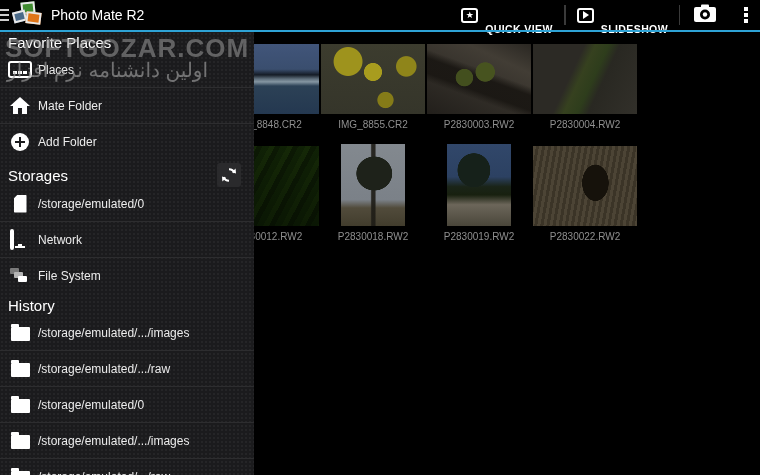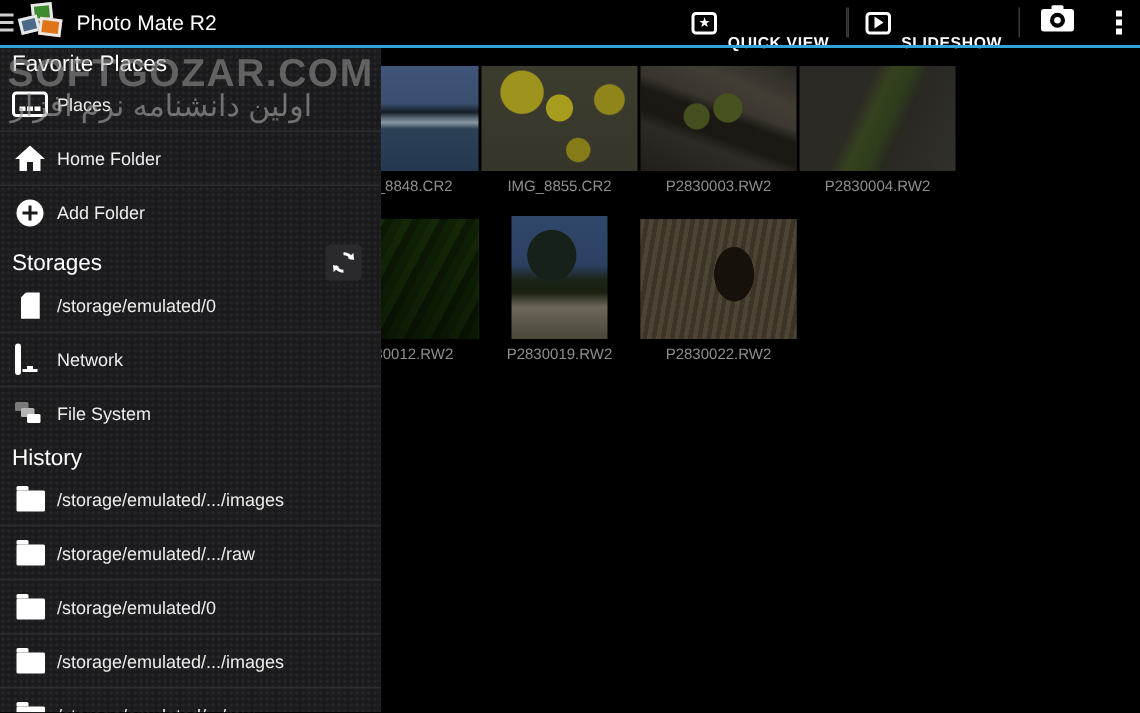--- a/index.html
+++ b/index.html
@@ -156,20 +156,24 @@
         <div class="thumb t-land ph-conifer"></div>
         <div class="g-label">P2830004.RW2</div>
       </div>
     </div>
     <div class="g-row g-row2">
       <div class="g-cell">
         <div class="thumb t-big ph-needles"></div>
         <div class="g-label">P2830012.RW2</div>
       </div>
       <div class="g-cell">
+        <div class="thumb t-port ph-tree"></div>
+        <div class="g-label">P2830018.RW2</div>
+      </div>
+      <div class="g-cell">
         <div class="thumb t-port ph-path2"></div>
         <div class="g-label">P2830019.RW2</div>
       </div>
       <div class="g-cell">
         <div class="thumb t-big ph-cone"></div>
         <div class="g-label">P2830022.RW2</div>
       </div>
     </div>
   </div>
 
@@ -236,21 +240,21 @@
               </span>
             </span>
           <span class="lbl">Places</span>
         </div>
         <div class="drow">
           <span class="ic">
             <svg width="20" height="18" viewBox="0 0 20 18">
               <polygon points="10,0 20,9 17,9 17,17 12,17 12,11 8,11 8,17 3,17 3,9 0,9" fill="#fff"></polygon>
             </svg>
           </span>
-          <span class="lbl">Home Folder</span>
+          <span class="lbl">Mate Folder</span>
         </div>
         <div class="drow">
           <span class="ic">
               <span class="ic-add"></span>
             </span>
           <span class="lbl">Add Folder</span>
         </div>
       </div>
 
       <div class="section">

